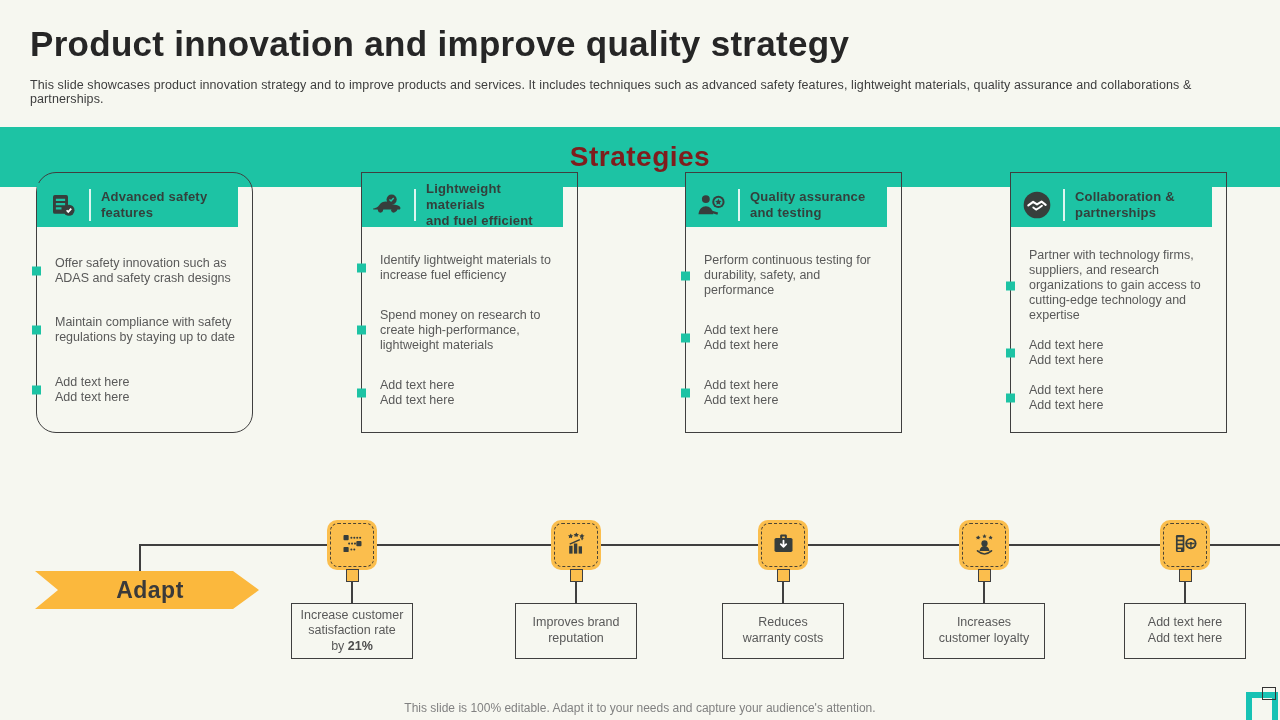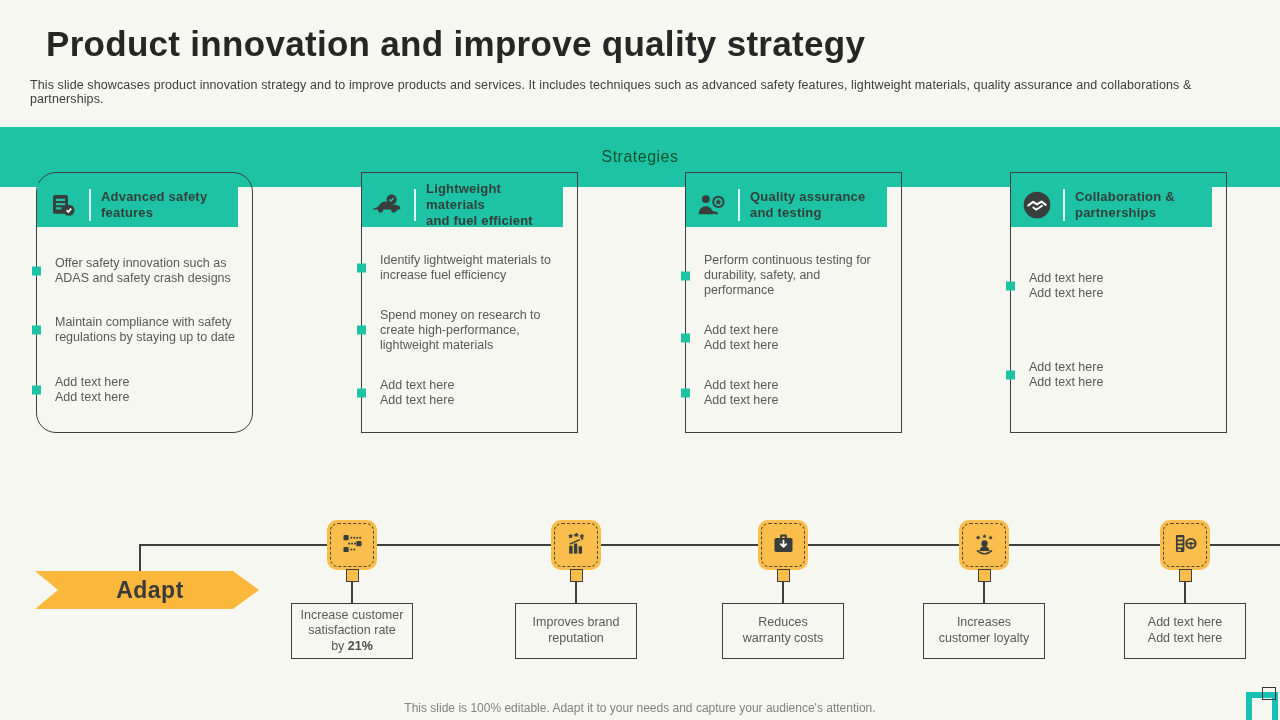--- a/index.html
+++ b/index.html
@@ -10,33 +10,32 @@
     position:relative;
     overflow:hidden;
   }
   .slide { position:absolute; inset:0; }
 
   
   .title {
     position:absolute; left:30px; top:24px;
     font-size:35px; font-weight:bold; color:#262626; letter-spacing:.3px;
     white-space:nowrap;
-    margin-left:16px;
   }
   .subtitle {
     position:absolute; left:30px; top:78px; width:1185px;
     font-size:12.5px; color:#3d3d3d; letter-spacing:.1px;
   }
 
   
   .banner {
     position:absolute; left:0; top:127px; width:1280px; height:60px;
     background:#1dc3a4; display:flex; align-items:center; justify-content:center;
   }
-  .banner-heading { font-size:16px; font-weight:normal; color:#14532d; letter-spacing:.5px; }
+  .banner-heading { font-size:28px; font-weight:bold; color:#7f1d1d; letter-spacing:.5px; }
 
   
   .card {
     position:absolute; top:172px; width:217px; height:261px;
     border:1px solid #3f3f3f; background:transparent;
   }
   .card-head {
     position:absolute; left:0; top:10px; width:201px; height:44px;
     background:#1dc3a4; display:flex; align-items:center;
   }
@@ -236,20 +235,28 @@
               <path d="M9.2 13.8l2.2 1.7 2.3-1.4 2-1.6" fill="none" stroke="#fff" stroke-width="1.4" stroke-linecap="round"></path>
             </svg>
           </span>
           <span class="card-head-divider"></span>
           <span class="card-head-title">Collaboration &amp;
 partnerships</span>
         </div>
         <div class="card-body">
           <div class="bullet">
             <span class="bullet-marker"></span>
+            <div class="bullet-text">Partner with technology firms,
+suppliers, and research
+organizations to gain access to
+cutting-edge technology and
+expertise</div>
+          </div>
+          <div class="bullet">
+            <span class="bullet-marker"></span>
             <div class="bullet-text">Add text here
 Add text here</div>
           </div>
           <div class="bullet">
             <span class="bullet-marker"></span>
             <div class="bullet-text">Add text here
 Add text here</div>
           </div>
         </div>
       </div>

